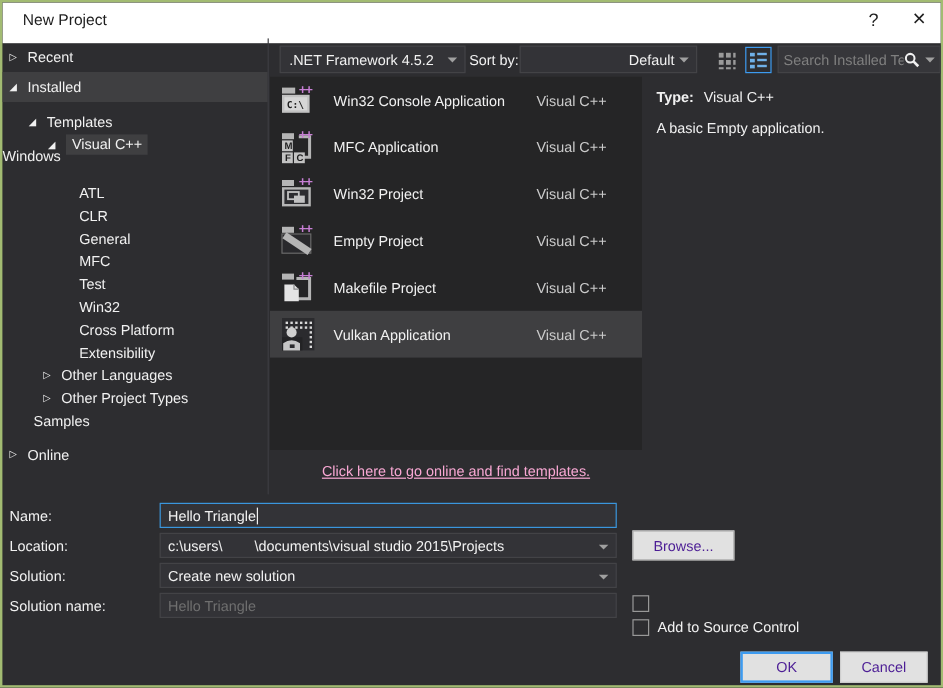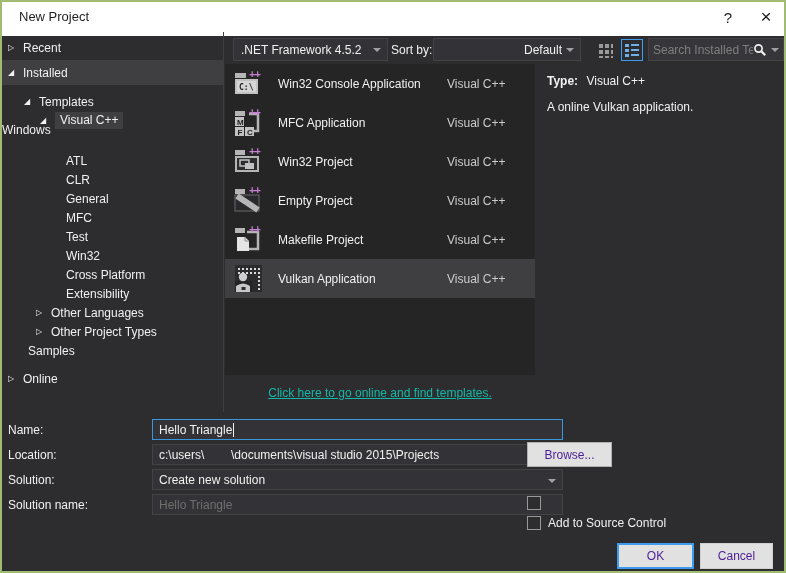--- a/index.html
+++ b/index.html
@@ -49,25 +49,25 @@
   .tname { margin-left: 13px; font-size: 12px; color: #f1f1f1; white-space: nowrap; }
   .tplat { position: absolute; left: 222px; color: #cbcbcb; }
 
   
   .info { position: absolute; left: 545px; top: 72px; width: 230px; }
   .info .row1 { margin-bottom: 12px; }
   .info b { font-weight: bold; }
 
   
   .linkrow { position: absolute; left: 223px; top: 384px; width: 310px; text-align: center; }
-  .linkrow a { color: #14b8a6; text-decoration: underline; cursor: pointer; }
+  .linkrow a { color: #f9a8d4; text-decoration: underline; cursor: pointer; }
 
   
   .flabel { position: absolute; left: 6px; color: #f1f1f1; }
-  .field { position: absolute; left: 131px; width: 411px; height: 21px; background: #333337; border: 1px solid #434346; display: flex; align-items: center; padding: 0 6px; white-space: pre; overflow: hidden; margin-left: 19px; }
+  .field { position: absolute; left: 131px; width: 381px; height: 21px; background: #333337; border: 1px solid #434346; display: flex; align-items: center; padding: 0 6px; white-space: pre; overflow: hidden; }
   .field.focused { border-color: #3a96dd; }
   .caret-i { width: 1px; height: 14px; background: #f1f1f1; margin-left: 1px; }
   .combo { padding-right: 18px; }
   .gray-text { color: #6f6f6f; }
 
   .btn { position: absolute; background: #e1e1e1; border: 1px solid #b0b0b0; color: #4c1d95; display: flex; align-items: center; justify-content: center; font-size: 12px; cursor: default; }
   .browse { left: 525px; top: 440px; width: 85px; height: 25px; }
   .ok { left: 615px; top: 541px; width: 77px; height: 26px; border: 2px solid #3d9bf0; }
   .cancel { left: 698px; top: 541px; width: 73px; height: 26px; border-color: #cfcfcf; }
 
@@ -289,21 +289,21 @@
       <span class="tname">Vulkan Application</span>
       <span class="tplat">Visual C++</span>
     </div>
   </div>
 
   <div class="info">
     <div class="row1">
       <b>Type:</b>
       <span style="margin-left:5px">Visual C++</span>
     </div>
-    <div>A online Vulkan application.</div>
+    <div>A basic Empty application.</div>
   </div>
 
   <div class="linkrow">
     <a>Click here to go online and find templates.</a>
   </div>
 
   <span class="flabel" style="top:421px">Name:</span>
   <div class="field focused" style="top:417px">
     <span>Hello Triangle</span>
     <span class="caret-i"></span>

